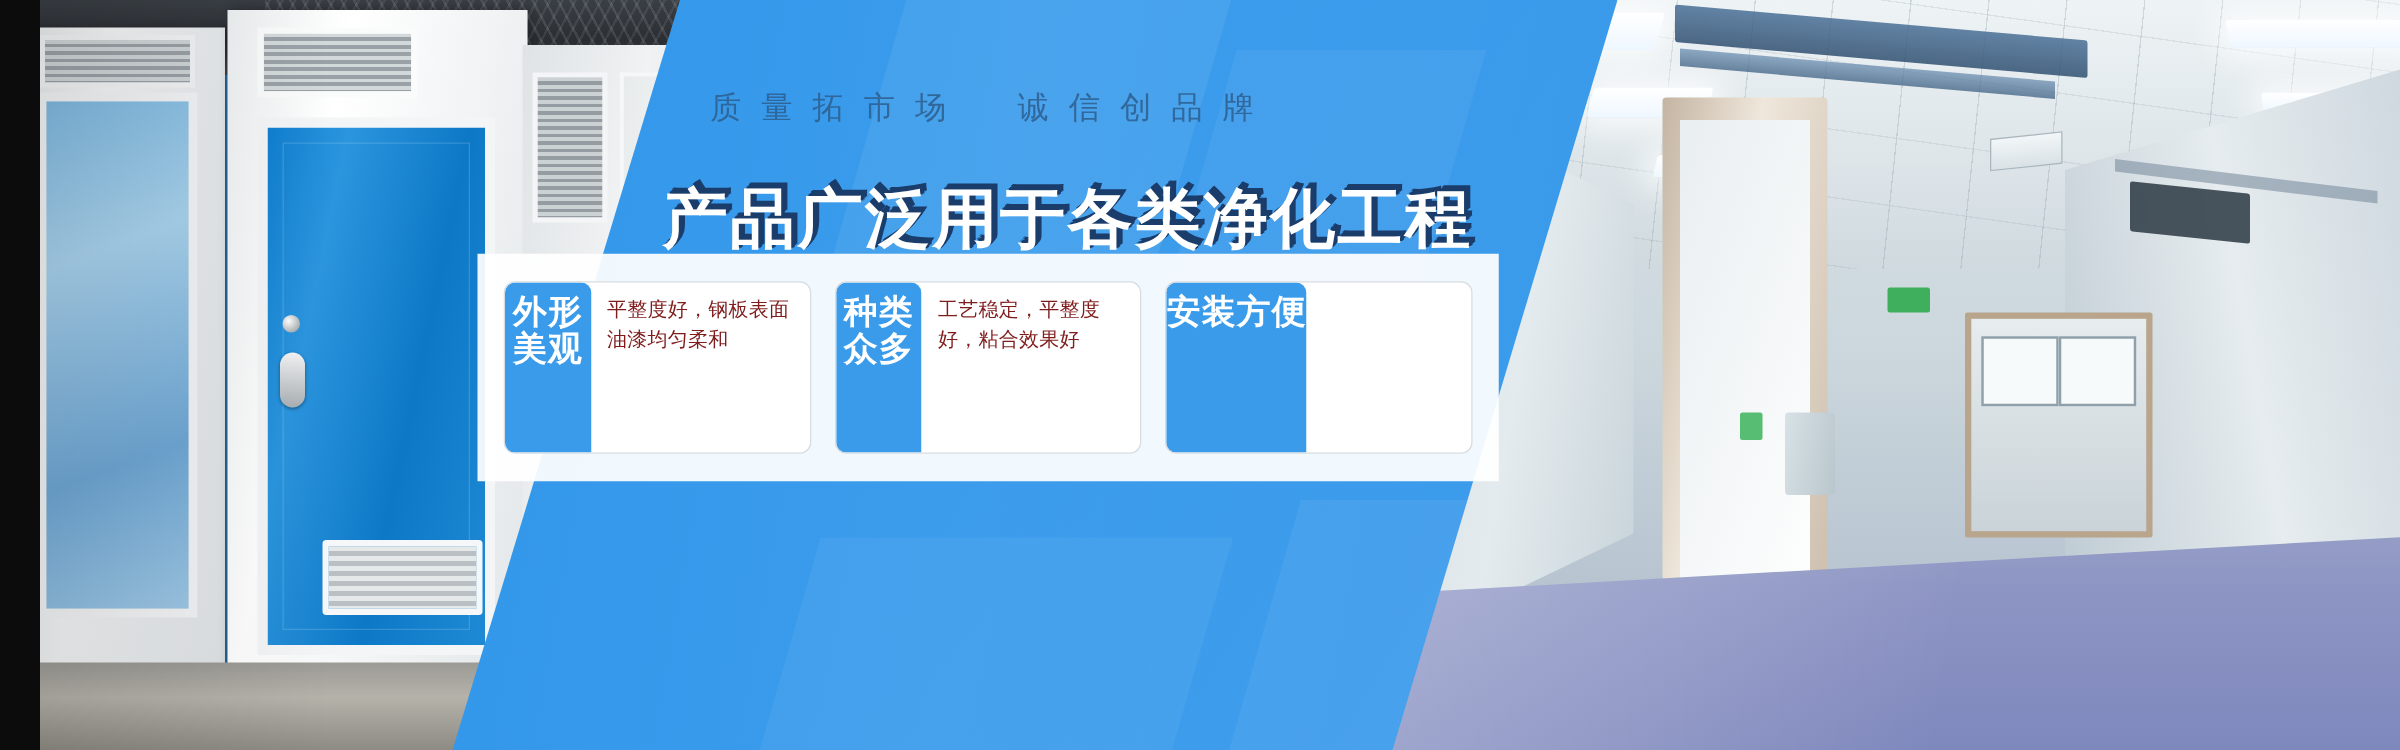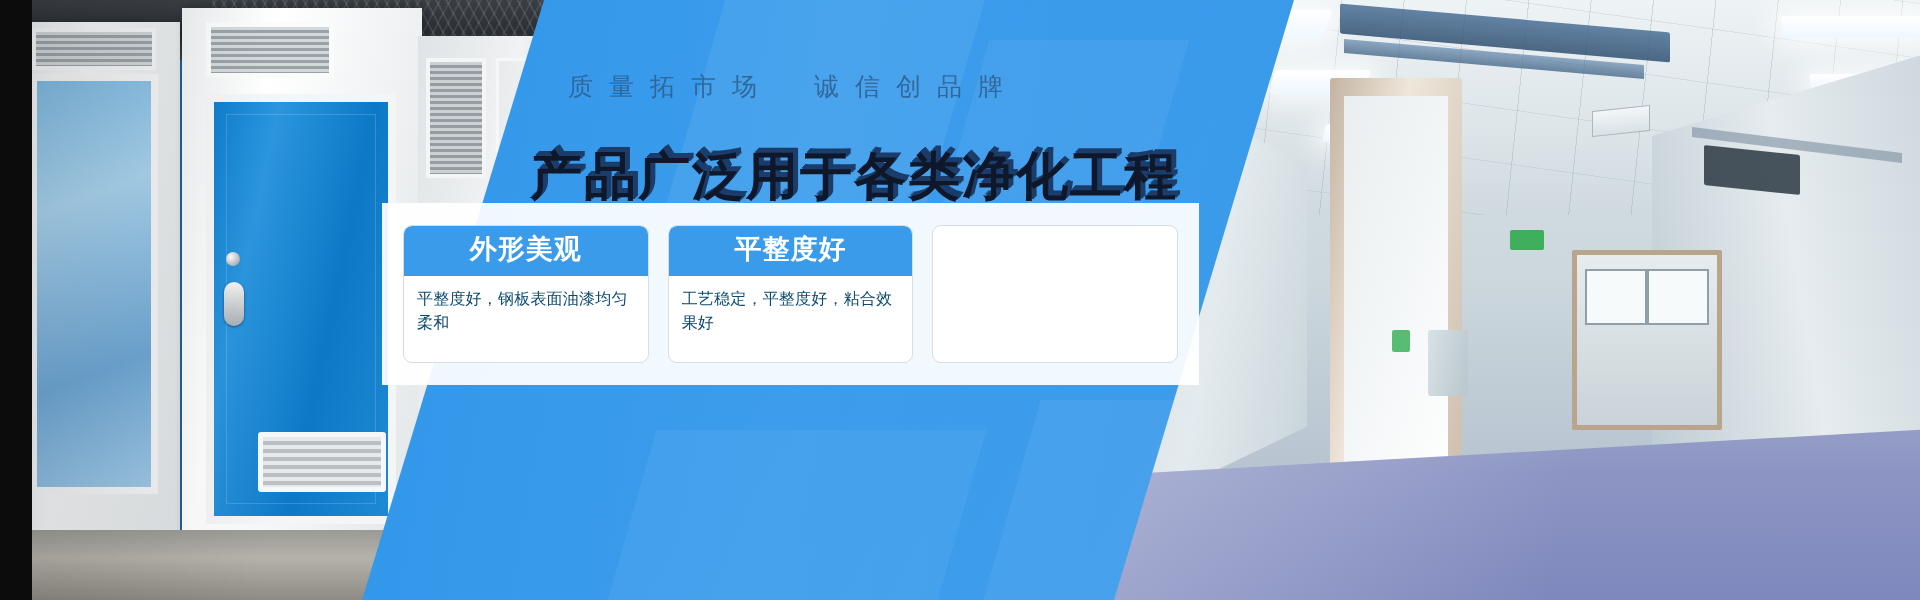--- a/index.html
+++ b/index.html
@@ -146,47 +146,47 @@
   .g4{left:980px;top:400px;width:260px;height:200px;transform:skewX(-16deg);background:rgba(255,255,255,.06);}
 
   
   .tagline{
     position:absolute;left:520px;top:74px;width:560px;
     font-size:25px;line-height:1;color:#2d5f8f;opacity:.85;
     letter-spacing:16px;text-indent:16px;white-space:nowrap;font-weight:400;
   }
   .headline{
     position:absolute;left:498px;top:115px;width:620px;
-    font-size:52px;line-height:1;font-weight:bold;color:#0f172a;
+    font-size:52px;line-height:1;font-weight:bold;color:#ffffff;
     letter-spacing:2px;white-space:nowrap;
     text-shadow:
        3px -3px 0 #1b3d6b,
        4px -4px 0 #1b3d6b,
        5px -5px 0 #1b3d6b,
        2px -2px 0 #1b3d6b;
   }
 
   
   .panel{
     position:absolute;left:350px;top:203px;width:817px;height:182px;
     background:rgba(255,255,255,.93);
   }
   .cards{position:absolute;left:0;top:0;width:817px;height:182px;
     display:flex;gap:19px;padding:22px 21px;}
   .card{
     flex:1 1 0;background:#ffffff;border:1px solid #d8dde1;border-radius:9px;
-    display:flex;flex-direction:column;overflow:hidden;min-width:0;
+    display:flex;flex-direction:row;overflow:hidden;min-width:0;
   }
   .card-head{
     background:#3a9bea;color:#ffffff;font-size:27px;font-weight:bold;
     letter-spacing:1px;text-align:center;padding:9px 0 11px;
     border-radius:8px 8px 0 0;line-height:1.1;
   }
   .card-body{
-    padding:11px 13px 8px;font-size:16px;line-height:1.5;color:#0c4a6e;
+    padding:11px 13px 8px;font-size:16px;line-height:1.5;color:#7f1d1d;
     letter-spacing:.2px;
   }
 </style>
 </head>
 <body>
 
 <div class="stage">
 
   <div class="photo-left">
     <div class="pl-ceiling"></div>
@@ -244,24 +244,25 @@
 
   <div class="panel">
     <div class="cards">
 
       <div class="card">
         <div class="card-head">外形美观</div>
         <div class="card-body">平整度好，钢板表面油漆均匀柔和</div>
       </div>
 
       <div class="card">
-        <div class="card-head">平整度好</div>
+        <div class="card-head">种类众多</div>
         <div class="card-body">工艺稳定，平整度好，粘合效果好</div>
       </div>
 
 
       <div class="card">
+        <div class="card-head">安装方便</div>
       </div>
 
     </div>
   </div>
 
 </div>
 
 </body></html>

